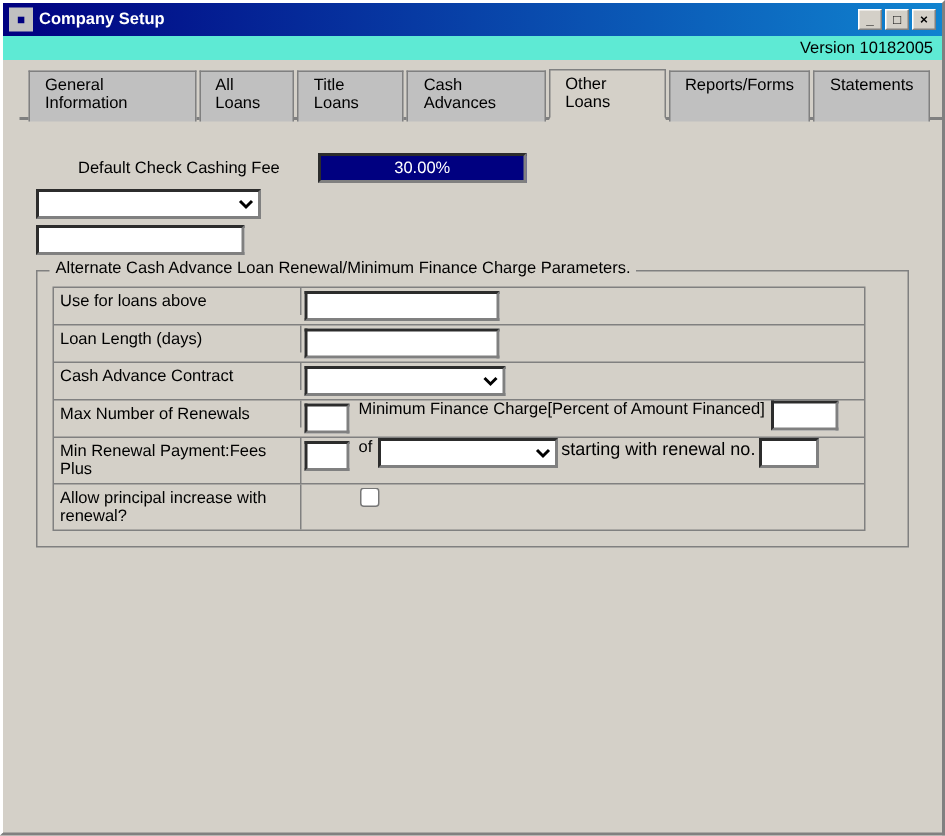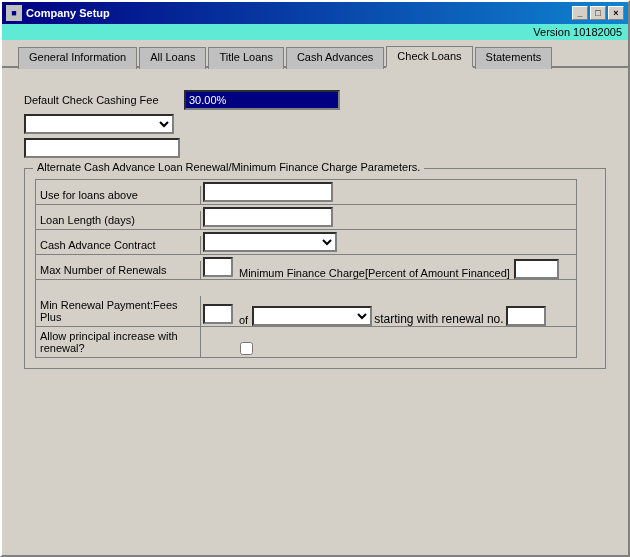--- a/index.html
+++ b/index.html
@@ -58,23 +58,24 @@
       color: #000;
     }
     .version-bar {
       text-align: right;
       padding: 2px 6px;
       font-size: 11px;
       background: #5eead4;
     }
     .tab-bar {
       display: flex;
-      padding: 4px 16px 0;
+      padding: 4px 6px 0;
       border-bottom: 2px solid #808080;
       position: relative;
+      margin-left: 11px;
     }
     .tab {
       padding: 3px 10px;
       border: 1px solid #808080;
       border-bottom: none;
       background: #d4d0c8;
       cursor: pointer;
       margin-right: 2px;
       font-size: 11px;
       position: relative;
@@ -102,30 +103,32 @@
     }
     .field-row {
       display: flex;
       align-items: center;
       margin-bottom: 4px;
     }
     .field-label {
       font-size: 11px;
       width: 160px;
       min-width: 160px;
+      margin-left: 28px;
     }
     .field-input {
       height: 20px;
       border: 2px inset #808080;
       background: white;
       font-size: 11px;
       padding: 1px 3px;
     }
     .field-input-wide {
-      width: 156px;
+      width: 139px;
+      text-align: center;
     }
     .field-select {
       height: 20px;
       border: 2px inset #808080;
       background: white;
       font-size: 11px;
       padding: 0 2px;
       width: 150px;
     }
     .field-highlighted {
@@ -145,21 +148,21 @@
       background: #d4d0c8;
       padding: 0 4px;
       font-size: 11px;
     }
     .inner-table {
       border: 1px solid #808080;
       background: #d4d0c8;
     }
     .inner-row {
       display: flex;
-      align-items: flex-end;
+      align-items: flex-start;
       border-bottom: 1px solid #808080;
     }
     .inner-row:last-child {
       border-bottom: none;
       gap: 37px;
     }
     .inner-label {
       width: 165px;
       min-width: 165px;
       padding: 3px 4px;
@@ -211,21 +214,20 @@
     .renewal-select {
       width: 120px;
       height: 20px;
       border: 2px inset #808080;
       background: white;
       font-size: 11px;
     }
     .of-label {
       font-size: 11px;
       padding: 0 4px;
-      margin-top: 34px;
     }
   </style>
 </head>
 <body>
 
 <div class="window">
   <div class="title-bar">
     <span class="title-bar-icon">■</span>
     <span>Company Setup</span>
     <div class="title-bar-buttons">
@@ -246,21 +248,24 @@
     <div class="tab">
       <span>All Loans</span>
     </div>
     <div class="tab">
       <span>Title Loans</span>
     </div>
     <div class="tab">
       <span>Cash Advances</span>
     </div>
     <div class="tab active">
-      <span>Check Loans</span>
+      <span>Other Loans</span>
+    </div>
+    <div class="tab">
+      <span>Reports/Forms</span>
     </div>
     <div class="tab">
       <span>Statements</span>
     </div>
   </div>
 
   <div class="content-area">
     <div class="form-section">
 
       <div class="field-row">

